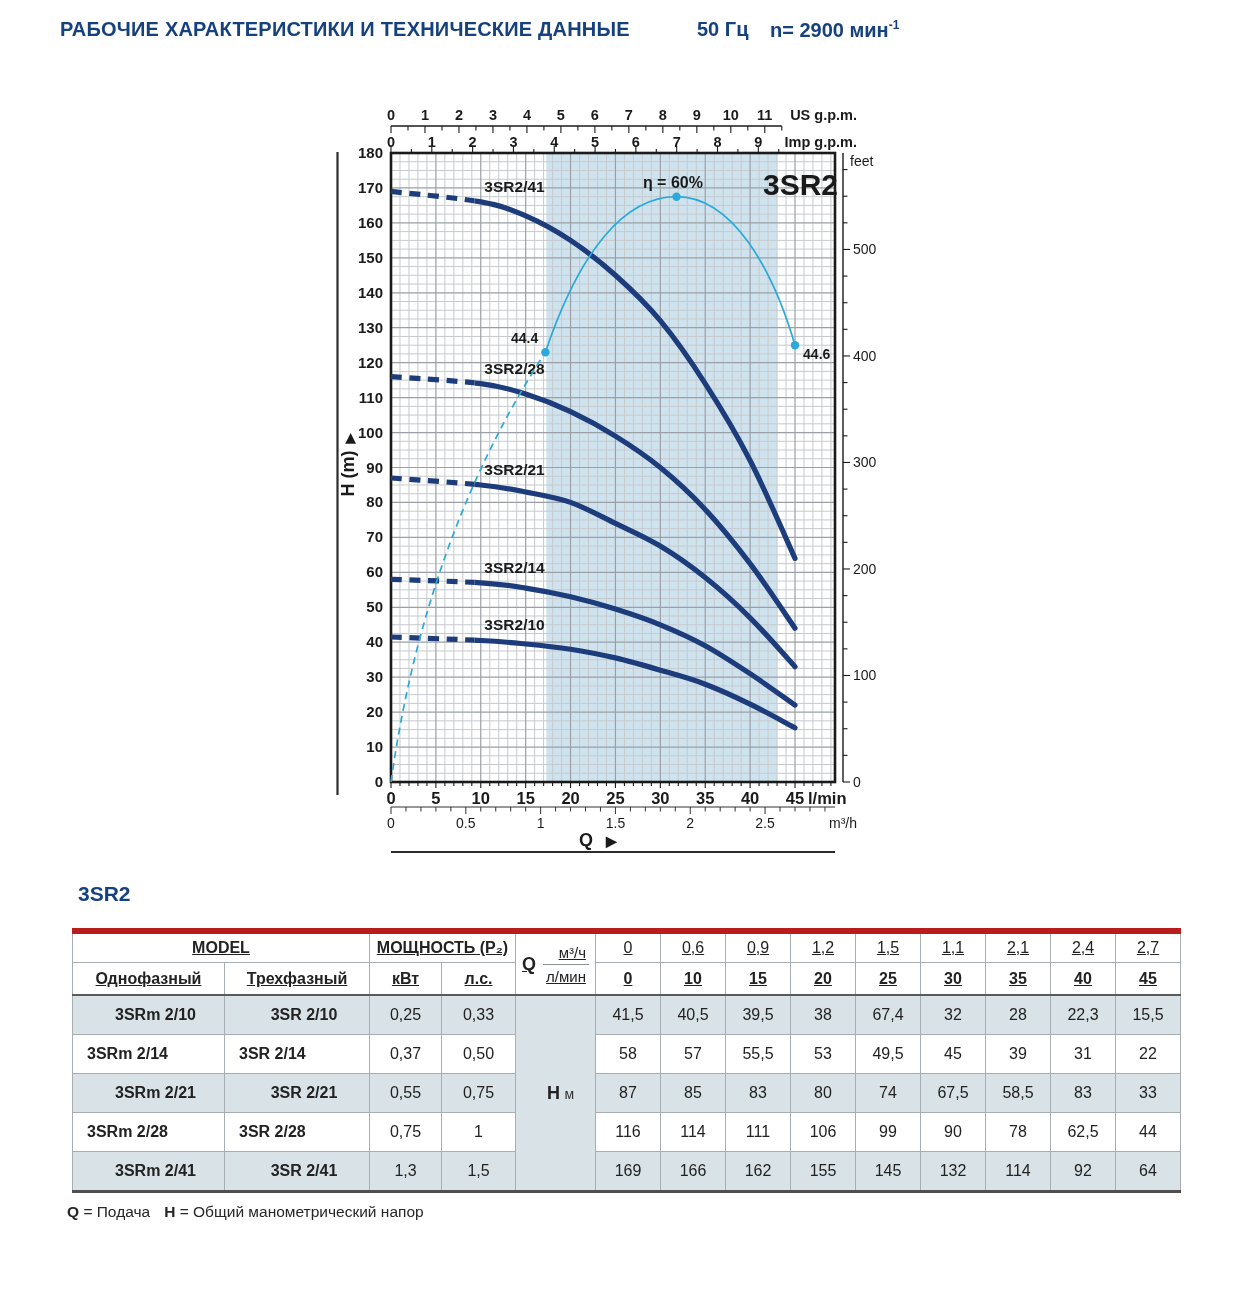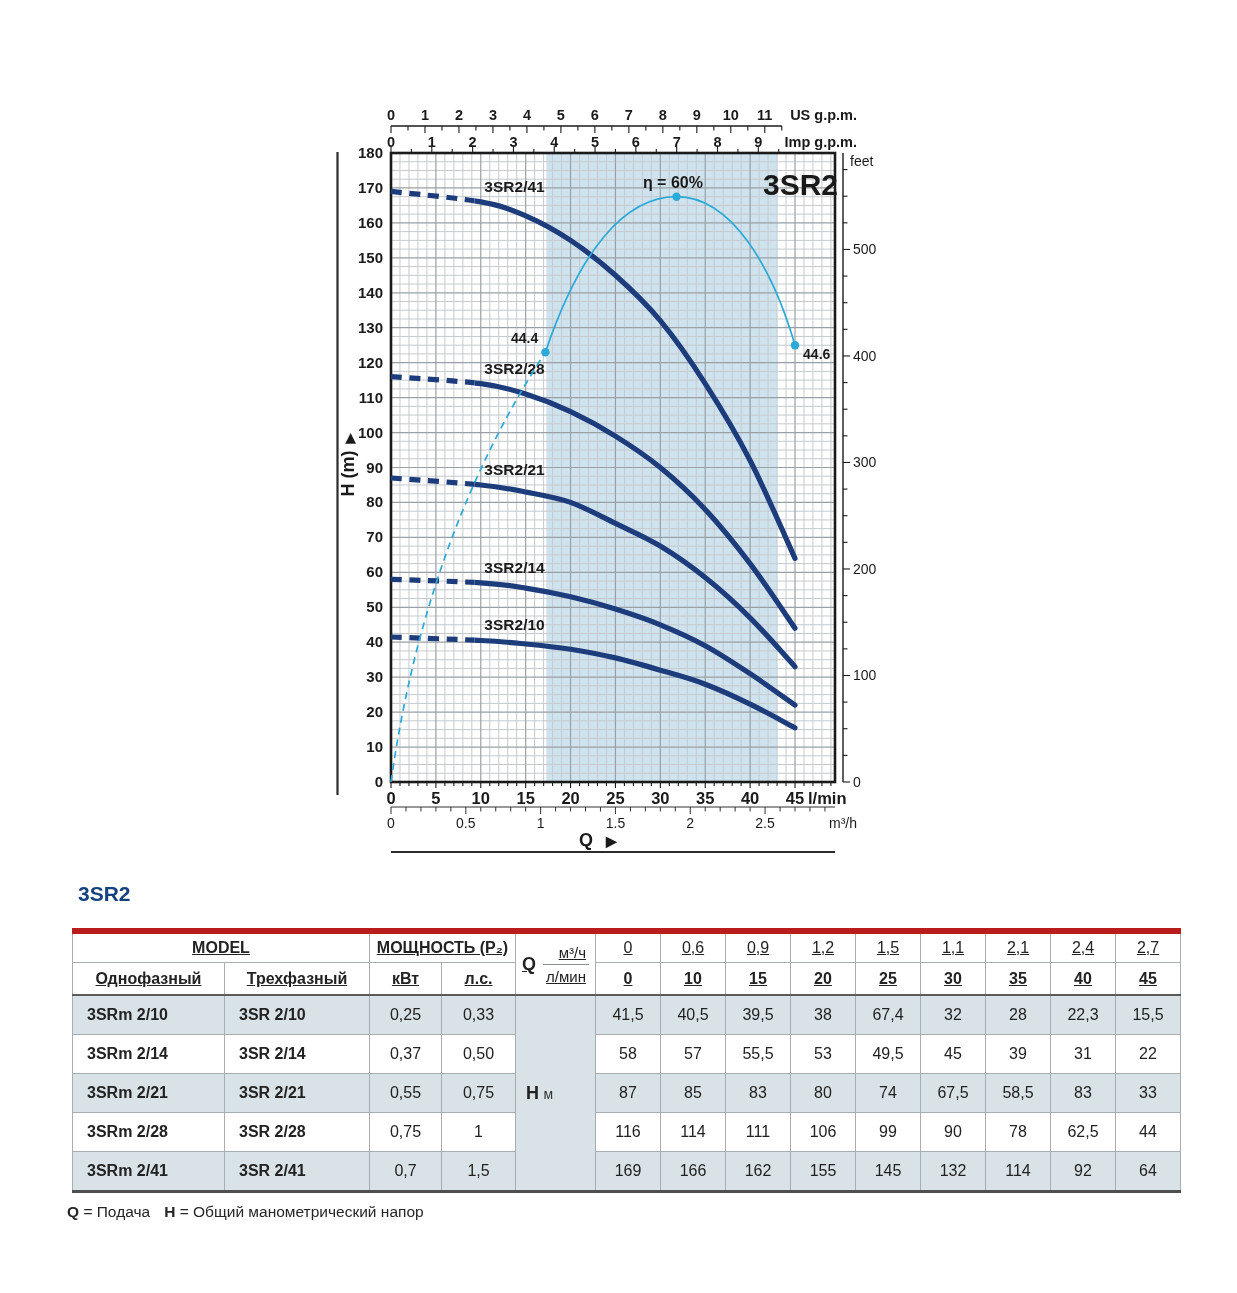--- a/index.html
+++ b/index.html
@@ -25,41 +25,46 @@
   #spec-table{position:absolute;left:72px;top:928px;border-collapse:collapse;table-layout:fixed;
               font-size:16px;color:#222;}
   #spec-table th,#spec-table td{border:1px solid #a8adb1;text-align:center;padding:0;overflow:hidden;}
   #spec-table thead tr:first-child th{height:28px;}
   #spec-table thead tr:last-child th{height:31px;}
   #spec-table tbody td{height:38px;}
   #spec-table thead{border-bottom:2.5px solid #5a5a5a;border-top:6px solid #b91c1c;text-decoration:underline;}
   #spec-table tbody{border-bottom:3px solid #4f4f4f;}
   #spec-table th{font-weight:bold;}
   #spec-table th.m3h-val{font-weight:normal;}
-  #spec-table tr.shaded td{background:#d9e3e7;}
+  #spec-table tr.shaded td{background:#d9e3e7;text-align:center;}
   #spec-table td.hcell{background:#fff;text-align:left;padding-left:10px;}
   #spec-table td.model{font-weight:bold;text-align:left;padding-left:14px;}
   .q-flex{display:flex;align-items:center;justify-content:center;gap:7px;}
   .q-sym{font-weight:bold;font-size:18px;}
   .q-units{display:flex;flex-direction:column;font-weight:normal;font-size:15px;text-align:right;}
   .qu-top{border-bottom:1px solid #8a8f93;padding:2px 3px 3px;}
   .qu-bot{padding:3px 3px 2px;}
   .h-sym{font-weight:bold;font-size:18px;}
   .h-unit{font-size:14px;color:#333;}
   .doc-footer{position:absolute;left:67px;top:1203px;width:1130px;font-size:15.5px;color:#262626;
               display:flex;align-items:baseline;}
   .doc-footer b{font-weight:bold;}
   .fdef{margin-right:14px;white-space:nowrap;}
   .fnote{margin-left:30px;}
 </style>
 </head>
 <body>
 
 <div class="page">
 
+  <div class="doc-header">
+    <span class="doc-title">РАБОЧИЕ ХАРАКТЕРИСТИКИ И ТЕХНИЧЕСКИЕ ДАННЫЕ</span>
+    <span class="freq">50 Гц</span>
+    <span class="speed"><span>n= 2900 мин</span><sup>-1</sup></span>
+  </div>
 
   <svg id="chart-svg" width="560" height="780" viewBox="0 0 560 780">
       <defs>
         <clipPath id="clipDash">
           <rect x="55" y="46" width="89.49333333333334" height="653"></rect>
         </clipPath>
         <clipPath id="clipSolid">
           <rect x="144.49333333333334" y="46" width="364.50666666666666" height="653"></rect>
         </clipPath>
       </defs>
@@ -570,21 +575,21 @@
           <td>106</td>
           <td>99</td>
           <td>90</td>
           <td>78</td>
           <td>62,5</td>
           <td>44</td>
         </tr>
         <tr class="shaded">
           <td class="model">3SRm 2/41</td>
           <td class="model">3SR 2/41</td>
-          <td>0,7</td>
+          <td>1,3</td>
           <td>1,5</td>
           <td>169</td>
           <td>166</td>
           <td>162</td>
           <td>155</td>
           <td>145</td>
           <td>132</td>
           <td>114</td>
           <td>92</td>
           <td>64</td>

